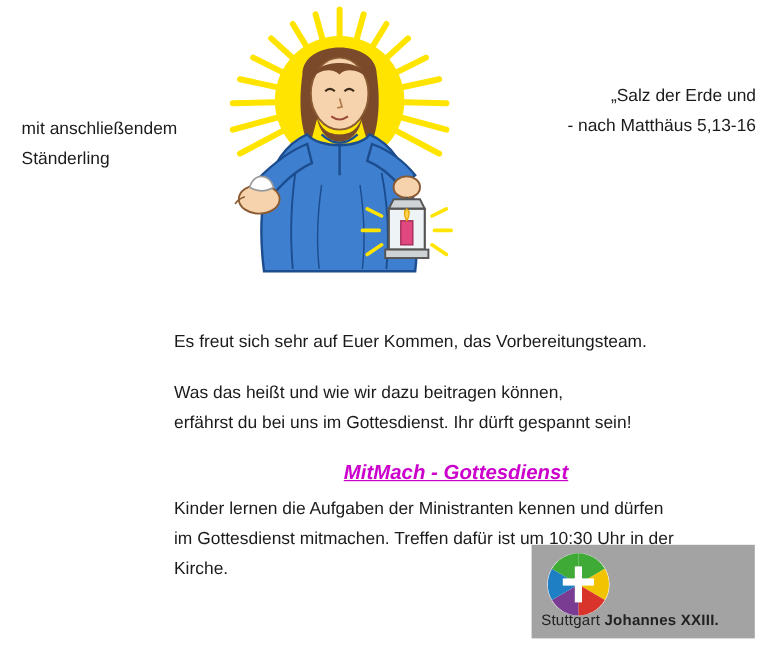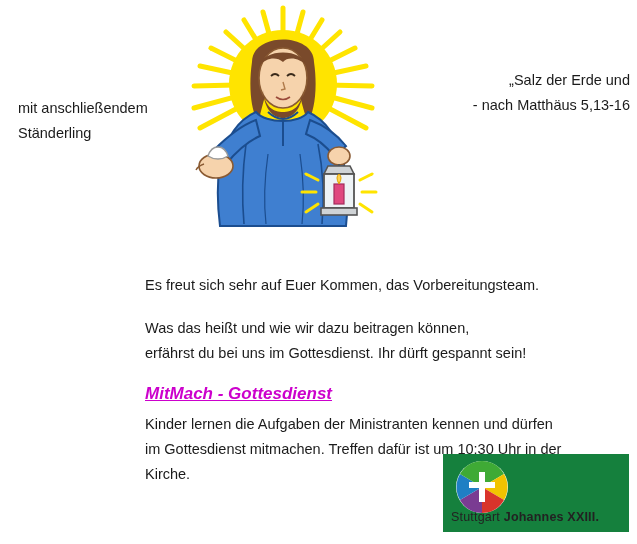--- a/index.html
+++ b/index.html
@@ -82,30 +82,31 @@
   .para.tight { margin-bottom: 0; }
 
   .mitmach-heading {
     margin: 18px 0 8px 0;
     font-size: 17px;
     font-weight: bold;
     font-style: italic;
     text-decoration: underline;
     color: #cc00cc;
     font-family: "Liberation Sans", sans-serif;
+    text-align: center;
   }
 
   
   .logo {
     position: absolute;
     left: 443px;
     top: 454px;
     width: 186px;
     height: 78px;
-    background: #15803d;
+    background: #a3a3a3;
   }
   .logo-mark {
     position: absolute;
     left: 12px;
     top: 6px;
     width: 54px;
     height: 54px;
   }
   .logo-text {
     position: absolute;

